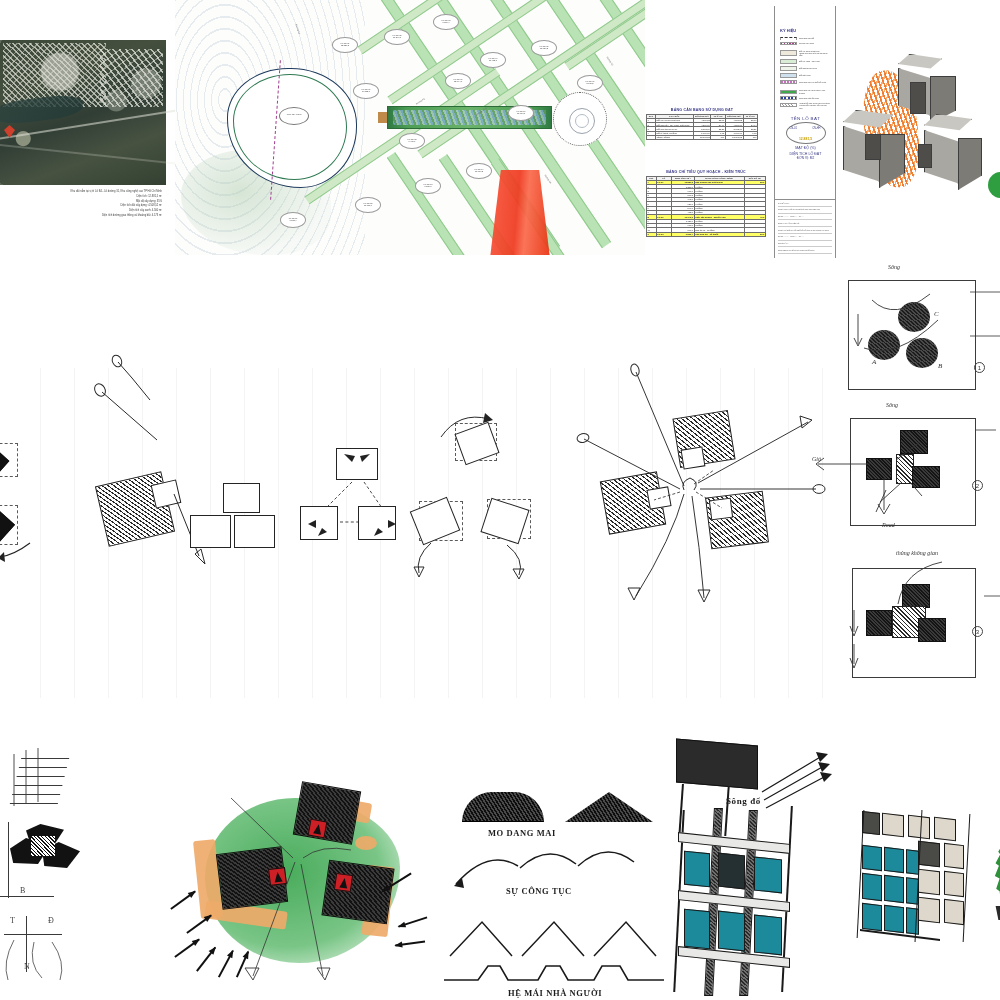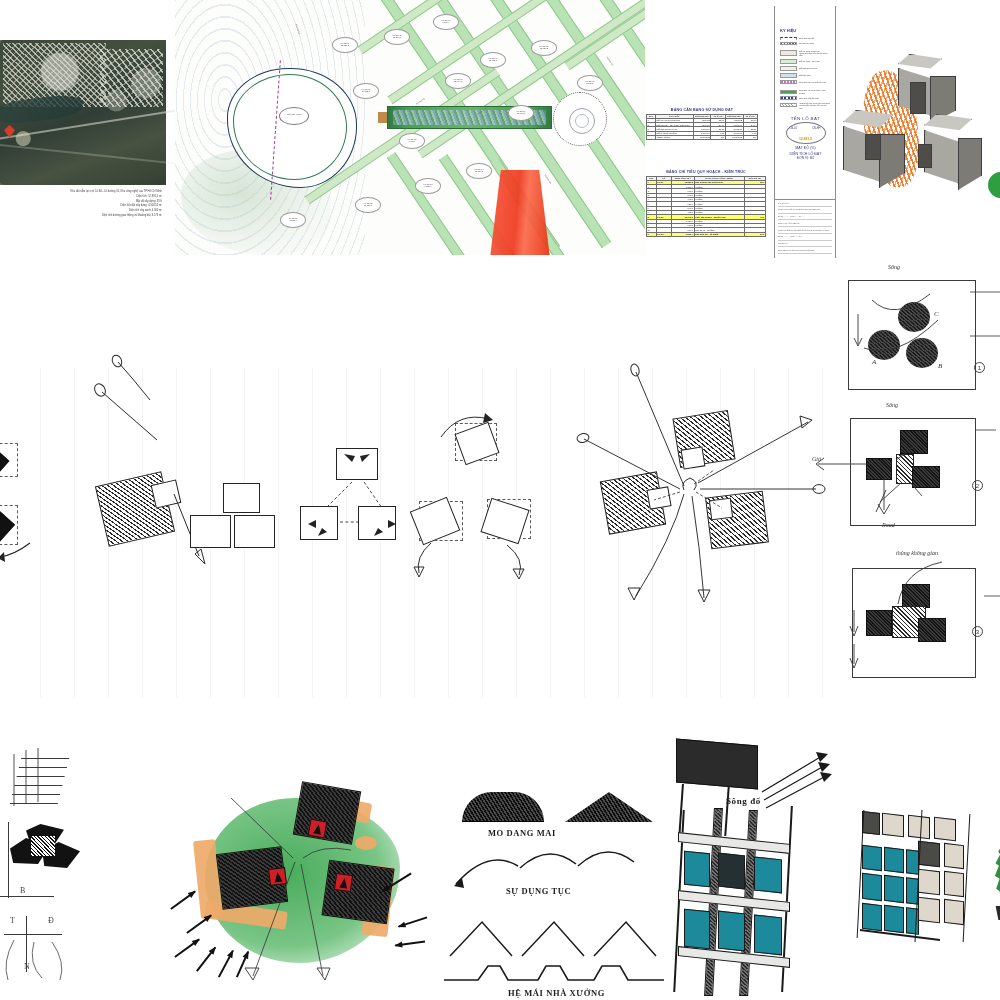--- a/index.html
+++ b/index.html
@@ -904,31 +904,31 @@
       <div class="dome" style="left:22px;top:4px;width:82px;height:30px;"></div>
       <div class="pyr" style="left:125px;top:4px;width:88px;height:30px;"></div>
       <div class="roof-label" style="left:48px;top:40px;">MO DANG MAI</div>
 
       <svg style="position:absolute;left:8px;top:62px;width:220px;height:46px;overflow:visible">
         <path d="M8 34 Q40 -2 70 16" stroke="#1a1a1a" stroke-width="1.5" fill="none"></path>
         <path d="M72 18 Q100 -8 128 14" stroke="#1a1a1a" stroke-width="1.5" fill="none"></path>
         <path d="M130 16 Q158 -10 186 12" stroke="#1a1a1a" stroke-width="1.5" fill="none"></path>
         <path d="M14 28 L6 36 L16 38 Z" fill="#1a1a1a"></path>
       </svg>
-      <div class="roof-label" style="left:66px;top:98px;">SỰ DỤNG TỤC</div>
+      <div class="roof-label" style="left:66px;top:98px;">SỰ CÔNG TỤC</div>
 
       <svg style="position:absolute;left:6px;top:122px;width:225px;height:50px;overflow:visible">
         <path d="M4 46 L36 12 L66 46" stroke="#1a1a1a" stroke-width="1.5" fill="none"></path>
         <path d="M76 46 L108 12 L138 46" stroke="#1a1a1a" stroke-width="1.5" fill="none"></path>
         <path d="M148 46 L180 12 L210 46" stroke="#1a1a1a" stroke-width="1.5" fill="none"></path>
       </svg>
       <svg style="position:absolute;left:2px;top:172px;width:232px;height:26px;overflow:visible">
         <path d="M2 20 L36 20 L46 6 L58 6 L66 20 L96 20 L104 6 L118 6 L126 20 L152 20 L160 6 L178 6 L186 20 L222 20" stroke="#1a1a1a" stroke-width="1.6" fill="none"></path>
       </svg>
-      <div class="roof-label" style="left:68px;top:200px;">HỆ MÁI NHÀ XƯỞNG</div>
+      <div class="roof-label" style="left:68px;top:200px;">HỆ MÁI NHÀ NGƯỜI</div>
     </div>
 
     <div class="fac" style="left:668px;top:12px;width:180px;height:260px;">
       <div class="canopy" style="left:8px;top:2px;width:82px;height:44px;transform:skewY(5deg);"></div>
       <div class="fline" style="left:12px;top:44px;width:1.6px;height:56px;transform:skewX(-4deg);"></div>
       <div class="fline" style="left:58px;top:46px;width:1.6px;height:50px;transform:skewX(-4deg);"></div>
       <svg style="position:absolute;left:86px;top:6px;width:110px;height:56px;overflow:visible">
         <path d="M8 46 L68 10 M10 54 L70 20 M12 62 L72 30" stroke="#1a1a1a" stroke-width="1.2" fill="none"></path>
         <path d="M62 6 L74 8 L66 16 Z" fill="#1a1a1a"></path>
         <path d="M64 16 L76 18 L68 26 Z" fill="#1a1a1a"></path>

